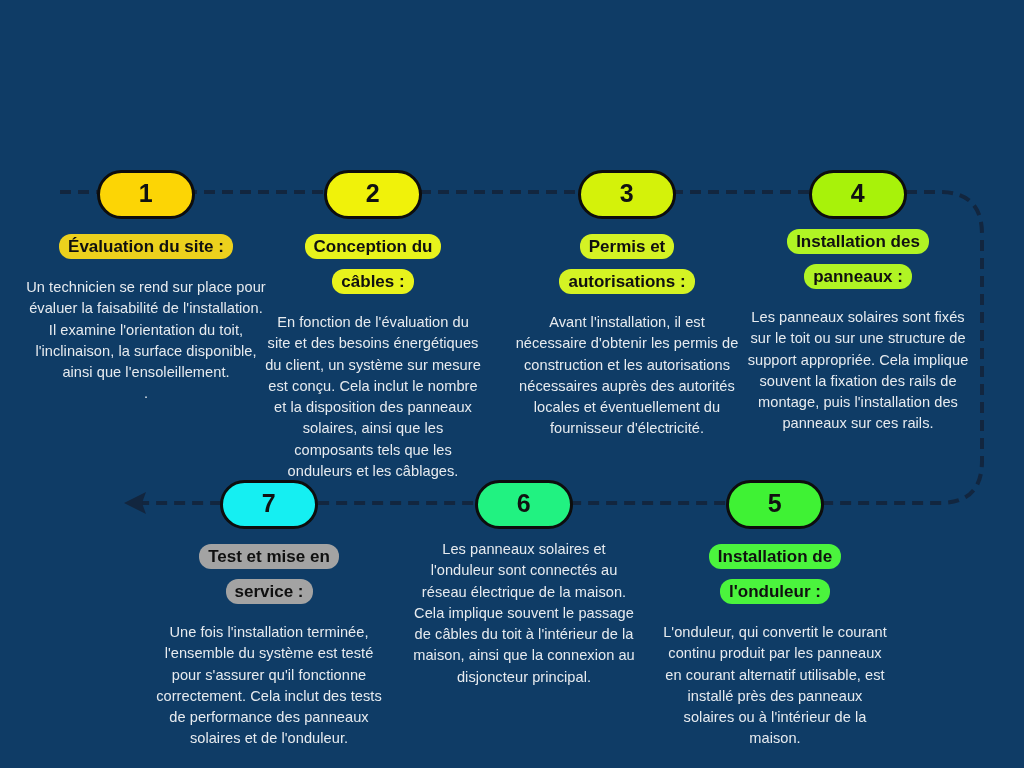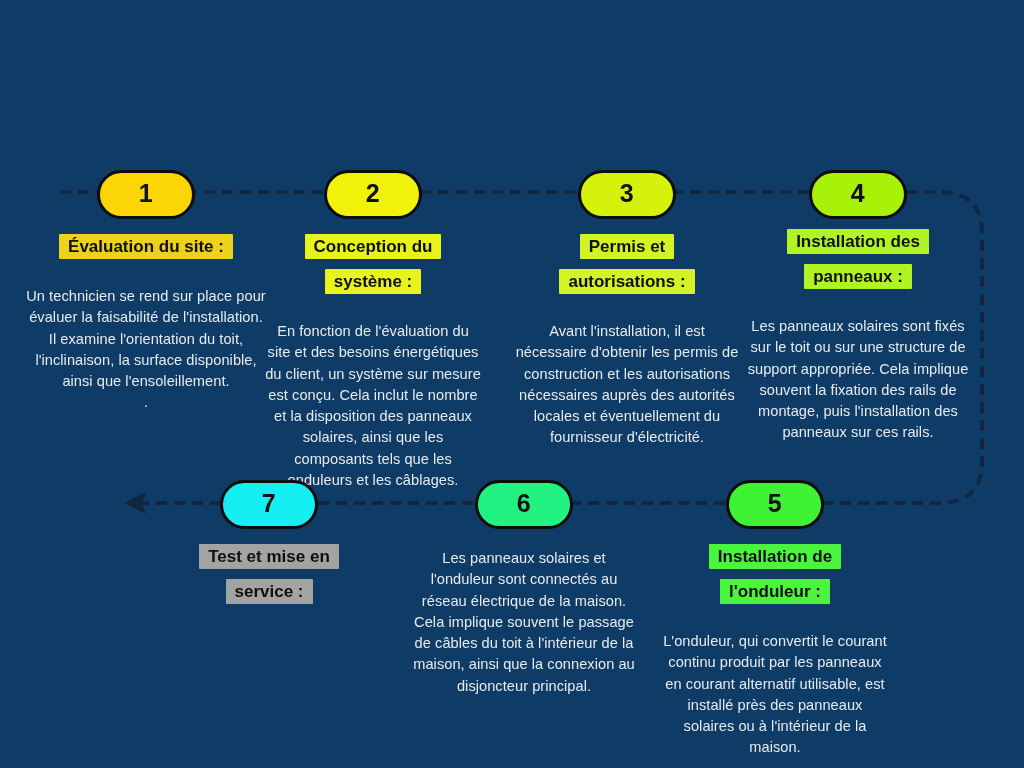--- a/index.html
+++ b/index.html
@@ -55,26 +55,26 @@
     line-height: 30px;
     font-size: 0;
   }
   .title-wrap .chip-text {
     display: inline;
     font-size: 17px;
     font-weight: bold;
     color: #101010;
     line-height: 30px;
     padding: 3px 9px;
-    border-radius: 1px;
+    border-radius: 12px;
     box-decoration-break: clone;
     -webkit-box-decoration-break: clone;
   }
   .desc {
-    margin-top: 19px;
+    margin-top: 10px;
     font-size: 14.6px;
     line-height: 21.3px;
     color: #e7ebef;
     letter-spacing: 0.05px;
   }
   
   .row-top { top: 170px; }
   .row-bottom { top: 480px; }
 </style>
 </head>
@@ -93,21 +93,21 @@
     <div class="title-wrap">
       <span class="chip-text" style="background: rgb(236, 209, 29);">Évaluation du site :</span>
     </div>
     <div class="desc">Un technicien se rend sur place pour évaluer la faisabilité de l'installation. Il examine l'orientation du toit, l'inclinaison, la surface disponible, ainsi que l'ensoleillement.</div>
     <div class="desc" style="margin-top:0;">.</div>
   </div>
 
   <div class="step row-top" style="left:264px; width:218px;">
     <div class="badge" style="background: rgb(240, 242, 10);">2</div>
     <div class="title-wrap" style="padding:0 24px;">
-      <span class="chip-text" style="background: rgb(232, 243, 28);">Conception du système :</span>
+      <span class="chip-text" style="background: rgb(232, 243, 28);">Conception du câbles :</span>
     </div>
     <div class="desc">En fonction de l'évaluation du site et des besoins énergétiques du client, un système sur mesure est conçu. Cela inclut le nombre et la disposition des panneaux solaires, ainsi que les composants tels que les onduleurs et les câblages.</div>
   </div>
 
   <div class="step row-top" style="left:512px; width:230px;">
     <div class="badge" style="background: rgb(212, 242, 10);">3</div>
     <div class="title-wrap" style="padding:0 28px;text-align:center;">
       <span class="chip-text" style="background: rgb(212, 243, 36);">Permis et autorisations :</span>
     </div>
     <div class="desc">Avant l'installation, il est nécessaire d'obtenir les permis de construction et les autorisations nécessaires auprès des autorités locales et éventuellement du fournisseur d'électricité.</div>
@@ -119,20 +119,21 @@
       <span class="chip-text" style="background: rgb(176, 244, 36);">Installation des panneaux :</span>
     </div>
     <div class="desc">Les panneaux solaires sont fixés sur le toit ou sur une structure de support appropriée. Cela implique souvent la fixation des rails de montage, puis l'installation des panneaux sur ces rails.</div>
   </div>
 
   <div class="step row-bottom" style="left:155px; width:228px;">
     <div class="badge" style="background: rgb(21, 239, 242);">7</div>
     <div class="title-wrap" style="padding:0 26px;">
       <span class="chip-text" style="background: #a3a3a3;">Test et mise en service :</span>
     </div>
+    <div class="desc">Une fois l'installation terminée, l'ensemble du système est testé pour s'assurer qu'il fonctionne correctement. Cela inclut des tests de performance des panneaux solaires et de l'onduleur.</div>
   </div>
 
   <div class="step row-bottom" style="left:410px; width:228px;">
     <div class="badge" style="background: rgb(33, 242, 129);">6</div>
     <div class="desc">Les panneaux solaires et l'onduleur sont connectés au réseau électrique de la maison. Cela implique souvent le passage de câbles du toit à l'intérieur de la maison, ainsi que la connexion au disjoncteur principal.</div>
   </div>
 
   <div class="step row-bottom" style="left:662px; width:226px;">
     <div class="badge" style="background: rgb(63, 242, 52);">5</div>
     <div class="title-wrap" style="padding:0 26px;">

